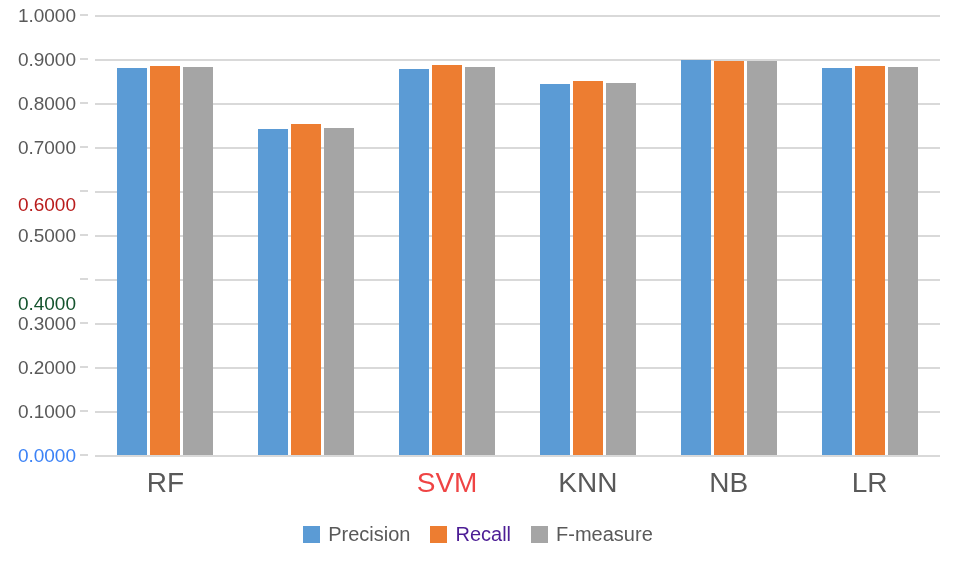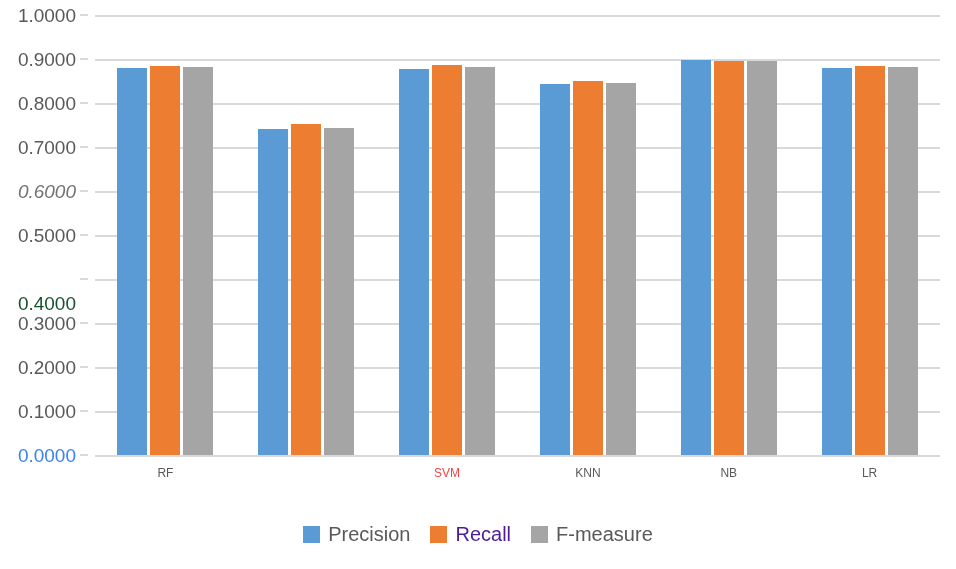--- a/index.html
+++ b/index.html
@@ -86,21 +86,21 @@
     position: absolute;
     left: 95px;
     top: 466px;
     width: 845px;
     height: 34px;
   }
   .x-tick {
     position: absolute;
     top: 0;
     text-align: center;
-    font-size: 12px;
+    font-size: 28px;
     color: #595959;
     line-height: 1.2;
     white-space: nowrap;
   }
 
   
   #legend {
     position: absolute;
     left: 0;
     top: 524px;
@@ -134,21 +134,21 @@
 
   <div id="y-axis-labels">
       <div class="y-tick" style="top: 15px; color: rgb(89, 89, 89);">1.0000</div>
       <div class="y-tick-dash" style="top: 15px; background: rgb(217, 217, 217);"></div>
       <div class="y-tick" style="top: 59px; color: rgb(89, 89, 89);">0.9000</div>
       <div class="y-tick-dash" style="top: 59px; background: rgb(217, 217, 217);"></div>
       <div class="y-tick" style="top: 103px; color: rgb(89, 89, 89);">0.8000</div>
       <div class="y-tick-dash" style="top: 103px; background: rgb(217, 217, 217);"></div>
       <div class="y-tick" style="top: 147px; color: rgb(89, 89, 89);">0.7000</div>
       <div class="y-tick-dash" style="top: 147px; background: rgb(217, 217, 217);"></div>
-      <div class="y-tick" style="top: 191px; color: #737373; font-style: italic;">0.6000</div>
+      <div class="y-tick" style="top: 204px; color: #b91c1c;">0.6000</div>
       <div class="y-tick-dash" style="top: 191px; background: rgb(217, 217, 217);"></div>
       <div class="y-tick" style="top: 235px; color: rgb(89, 89, 89);">0.5000</div>
       <div class="y-tick-dash" style="top: 235px; background: rgb(217, 217, 217);"></div>
       <div class="y-tick" style="top: 279px; color: #14532d; margin-top: 24px;">0.4000</div>
       <div class="y-tick-dash" style="top: 279px; background: rgb(217, 217, 217);"></div>
       <div class="y-tick" style="top: 323px; color: rgb(89, 89, 89);">0.3000</div>
       <div class="y-tick-dash" style="top: 323px; background: rgb(217, 217, 217);"></div>
       <div class="y-tick" style="top: 367px; color: rgb(89, 89, 89);">0.2000</div>
       <div class="y-tick-dash" style="top: 367px; background: rgb(217, 217, 217);"></div>
       <div class="y-tick" style="top: 411px; color: rgb(89, 89, 89);">0.1000</div>

